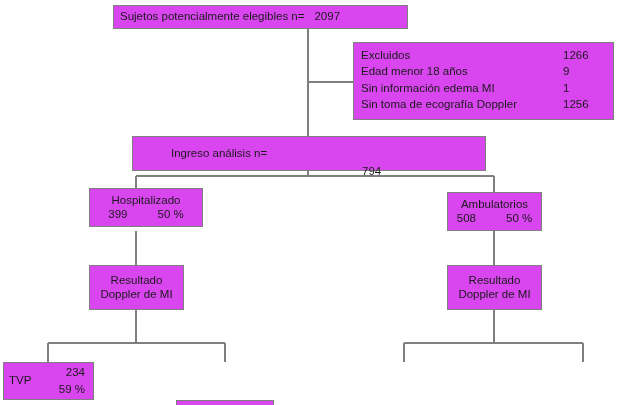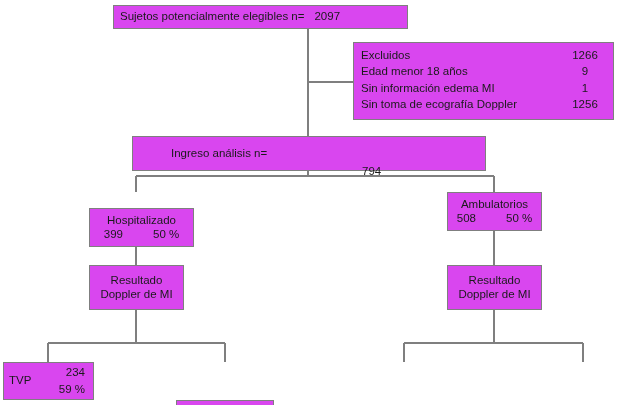--- a/index.html
+++ b/index.html
@@ -35,21 +35,21 @@
   .ingreso{display:flex;align-items:center;}
   .ingreso .lbl{position:absolute;left:38px;}
   .ingreso .num{position:absolute;left:229px;margin-top:36px;}
 
   
   .excl{padding:4px 6px 4px 7px;}
   .excl .row{
     display:flex;justify-content:space-between;
     line-height:1.42;
   }
-  .excl .row .e-num{min-width:44px;text-align:center;}
+  .excl .row .e-num{min-width:44px;text-align:left;}
 
   
   .stack{
     display:flex;flex-direction:column;
     align-items:center;justify-content:center;
     text-align:center;
   }
   .stack .l2{display:flex;gap:30px;}
 
   
@@ -113,21 +113,21 @@
       <span>Sin toma de ecografía Doppler</span>
       <span class="e-num">1256</span>
     </div>
   </div>
 
   <div class="box ingreso" style="left:132px;top:136px;width:354px;height:35px;">
     <span class="lbl">Ingreso análisis n=</span>
     <span class="num">794</span>
   </div>
 
-  <div class="box stack" style="left:89px;top:208px;width:105px;height:39px;">
+  <div class="box stack" style="left:89px;top:188px;width:114px;height:39px;">
     <span>Hospitalizado</span>
     <span class="l2">
       <span>399</span>
       <span>50 %</span>
     </span>
   </div>
 
   <div class="box stack" style="left:447px;top:192px;width:95px;height:39px;">
     <span>Ambulatorios</span>
     <span class="l2">

